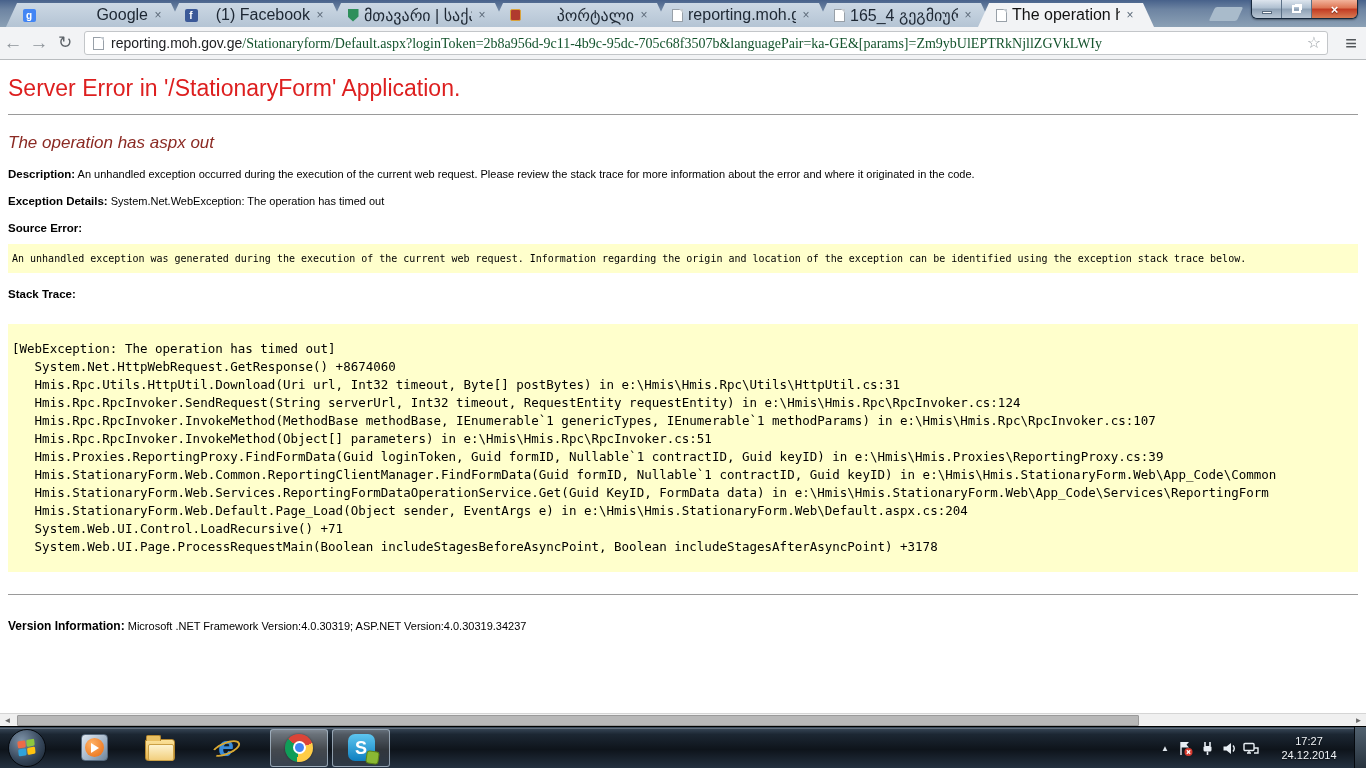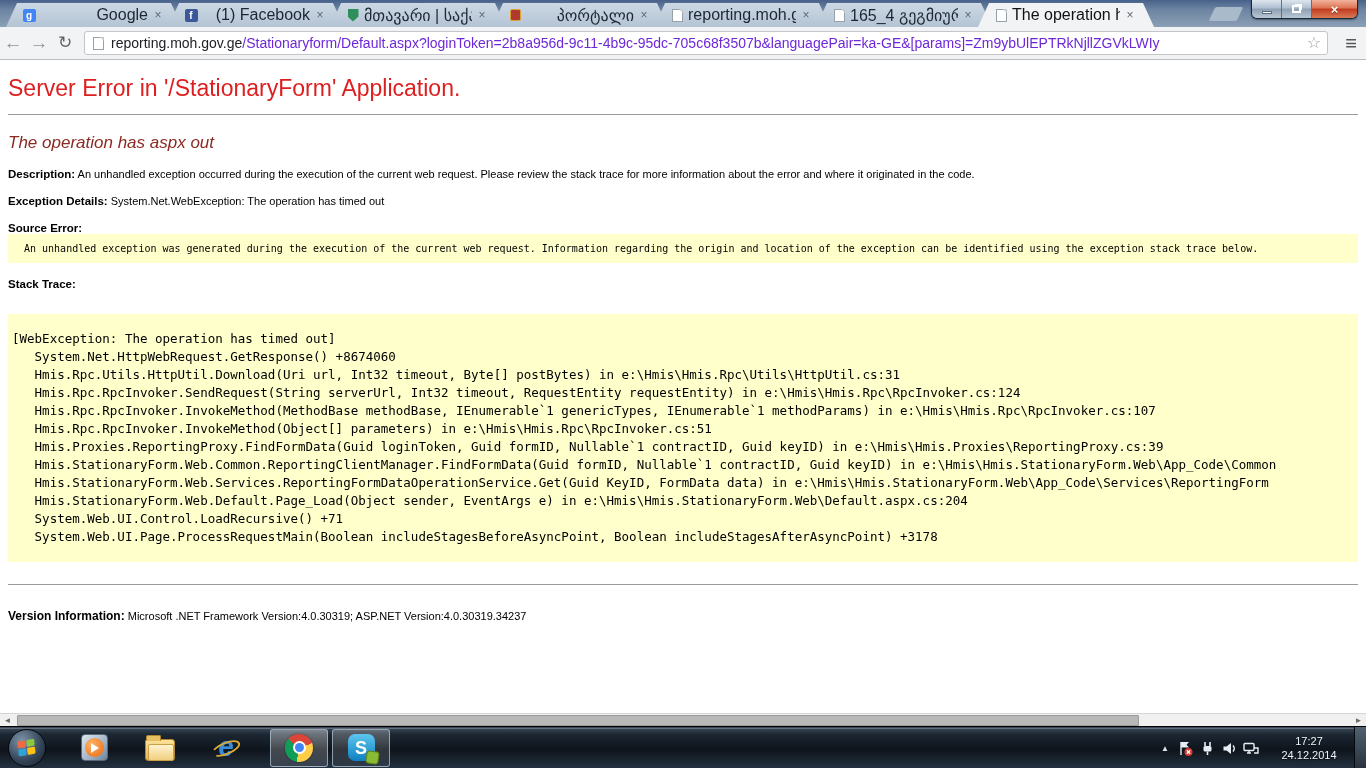--- a/index.html
+++ b/index.html
@@ -47,35 +47,35 @@
 
   
   .toolbar { position:absolute; top:27px; left:0; width:1366px; height:33px;
     background:#f2f3f5; border-bottom:1px solid #b9bcbf; display:flex; align-items:center; }
   .nav-btn { font-size:19px; color:#8d9399; width:26px; text-align:center; line-height:26px; }
   .nav-btn.reload { color:#5d6369; font-size:17px; }
   .omnibox { position:relative; flex:1; height:24px; margin:0 8px 0 6px; background:#fff;
     border:1px solid #c3c6c9; border-radius:3px; display:flex; align-items:center; padding:0 26px 0 8px; }
   .omni-url { font-size:14px; white-space:nowrap; overflow:hidden; margin-left:7px; }
   .omni-host { color:#202124; }
-  .omni-path { color:#6d28d9; }
+  .omni-path { color:#14532d;font-family:Liberation Serif, serif; }
   .omni-star { position:absolute; right:6px; top:1px; font-size:16px; color:#9aa0a6; }
   .menu-btn { width:30px; text-align:center; font-size:20px; color:#53575b; font-weight:bold; }
 
   
   .page { position:absolute; top:60px; left:0; width:1366px; height:653px; background:#fff; overflow:hidden; }
   .page-inner { padding:14px 8px 0 8px; }
   h1.err-title { font-size:23px; font-weight:400; color:#dd1f1f; line-height:28px; }
   .rule { border:none; border-top:1px solid #9a9a9a; margin:12px 0 0 0; }
   h2.err-sub { margin-top:18px; font-size:17px; font-style:italic; font-weight:400; color:#8b2a23; }
   .meta { margin-top:15px; font-size:11px; color:#000; }
   .meta.first { }
   .meta b { font-size:11.5px; }
   .codebox { background:#ffffcc; font-family:"DejaVu Sans Mono",monospace; color:#000; }
-  .codebox.one { padding:9px 16px; font-size:10px; white-space:nowrap; overflow:hidden; }
+  .codebox.one { margin-top:10px; padding:9px 4px; font-size:10px; white-space:nowrap; overflow:hidden; }
   .codebox.two { margin-top:24px; padding:16px 0 16px 4px; }
   .codebox.two pre { font-family:"DejaVu Sans Mono",monospace; font-size:12.5px; line-height:18px;
     white-space:pre; overflow:hidden; }
   .rule2 { border:none; border-top:1px solid #9a9a9a; margin:22px 0 0 0; }
   .version { margin-top:24px; font-size:11px; }
   .version b { font-size:12px; }
 
   
   .hscroll { position:absolute; top:713px; left:0; width:1366px; height:13px; background:#f0f0f0;
     border-top:1px solid #d5d5d5; }

